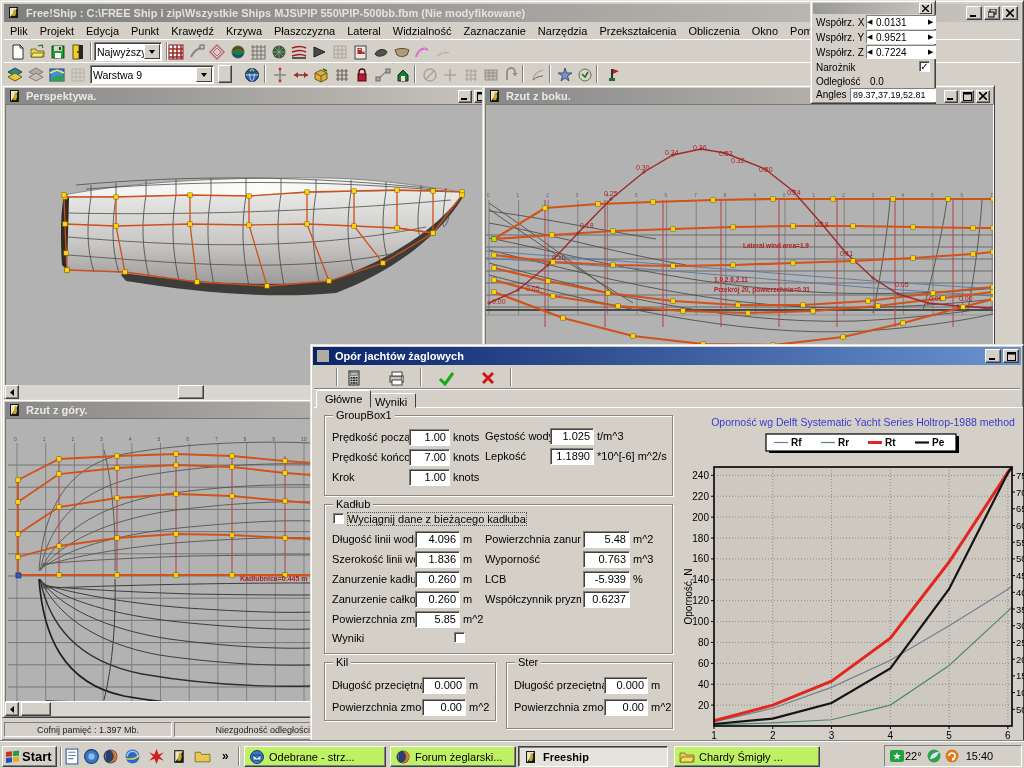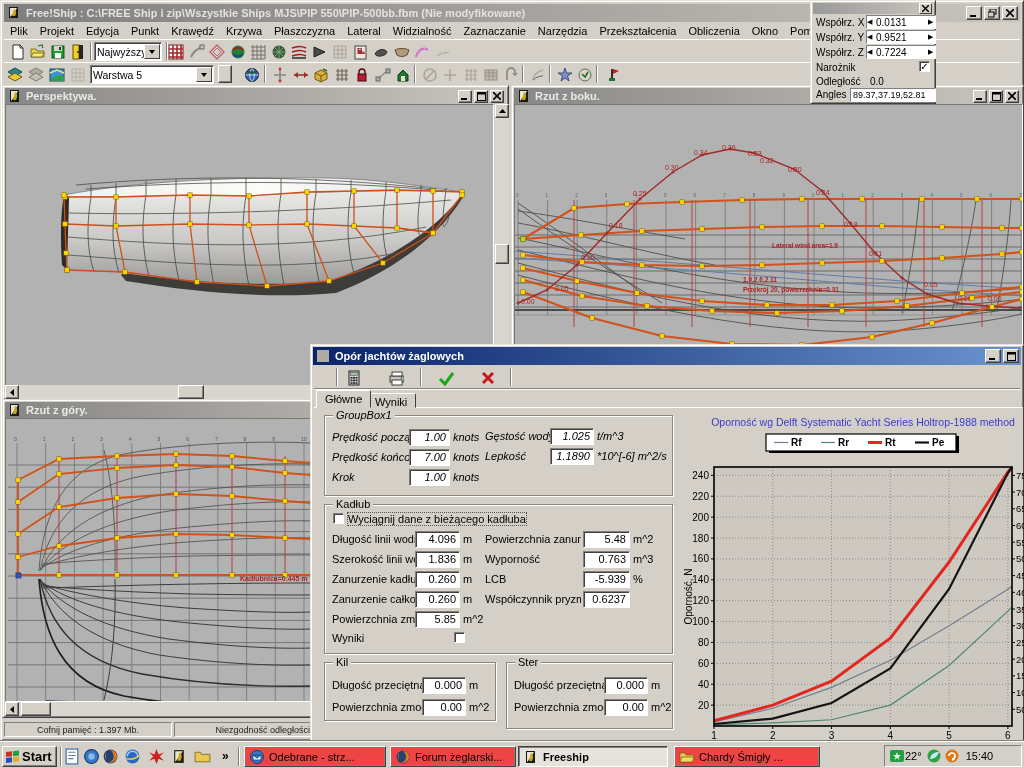--- a/index.html
+++ b/index.html
@@ -72,21 +72,21 @@
   .fld-label { position:absolute; font-size:11px; white-space:nowrap; overflow:hidden; }
   .fld-edit { position:absolute; height:17px; background:#fff; border:1px solid; border-color:#848078 #fff #fff #848078; box-shadow: inset 1px 1px 0 #404040; font-size:11px; text-align:right; padding:1px 3px 0 1px; }
   .fld-unit { position:absolute; font-size:11px; white-space:nowrap; }
   .focusrect { outline:1px dotted #555; }
 
   
   #taskbar { position:absolute; left:0; top:741px; width:1024px; height:27px; background:#d4d0c8; border-top:1px solid #fff; box-shadow:0 -1px 0 #808080; z-index:80; }
   #startbtn { position:absolute; left:2px; top:4px; width:55px; height:21px; background:#d4d0c8; border:1px solid; border-color:#fff #404040 #404040 #fff; box-shadow: inset -1px -1px 0 #808080; display:flex; align-items:center; padding-left:2px; }
   #startbtn .stext { font-weight:bold; font-size:13px; margin-left:2px; }
   .ql-icon { position:absolute; top:6px; width:17px; height:17px; }
-  .taskbtn { position:absolute; top:4px; height:21px; background:#ef4444; border:1px solid; border-color:#fff #404040 #404040 #fff; box-shadow: inset -1px -1px 0 #808080; display:flex; align-items:center; padding:0 4px; overflow:hidden; }
+  .taskbtn { position:absolute; top:4px; height:21px; background:#bef264; border:1px solid; border-color:#fff #404040 #404040 #fff; box-shadow: inset -1px -1px 0 #808080; display:flex; align-items:center; padding:0 4px; overflow:hidden; }
   .taskbtn.pressed { background:#e6e3dc; border-color:#404040 #fff #fff #404040; box-shadow: inset 1px 1px 0 #808080; }
   .taskbtn .tklabel { margin-left:4px; font-size:11px; white-space:nowrap; }
   .taskbtn.pressed .tklabel { font-weight:bold; }
   #tray { position:absolute; right:2px; top:3px; width:138px; height:22px; border:1px solid; border-color:#808080 #fff #fff #808080; display:flex; align-items:center; }
   #tray .time { font-size:11px; margin-left:6px; }
 
   .icon16 { width:16px; height:16px; display:inline-block; }
   .icon16 svg { display:block; }
   text { font-family:"Liberation Sans", sans-serif; }
 </style>
@@ -275,21 +275,21 @@
           <path d="M1,14 C5,8 10,6 15,10 L15,14 Z" fill="#30a050"></path>
           <path d="M1,6 L8,3 L15,6" stroke="#f0e880" fill="none" stroke-width="1.4"></path>
         </svg>
       </div>
       <div class="tb-btn" style="left: 64px;">
         <svg width="16" height="16" viewBox="0 0 16 16">
           <path d="M2,2 H14 M2,6 H14 M2,10 H14 M2,14 H14 M2,2 V14 M6,2 V14 M10,2 V14 M14,2 V14" stroke="#b4b0a6" stroke-width="1"></path>
         </svg>
       </div>
       <div class="combo" style="left: 86px; width: 124px;">
-        <span class="cval">Warstwa 5</span>
+        <span class="cval">Warstwa 9</span>
         <span class="cbtn"></span>
       </div>
       <div class="sb-thumb" style="position: absolute; left: 214px; top: 2px; width: 14px; height: 18px;"></div>
       <div class="tb-btn" style="left: 238px;">
         <svg width="16" height="16" viewBox="0 0 16 16">
           <circle cx="8" cy="8" r="6.5" fill="#3060b0" stroke="#102040"></circle>
           <path d="M8,1.5 C11,4 11,12 8,14.5 C5,12 5,4 8,1.5 M1.5,8 H14.5" stroke="#c8d8f0" stroke-width="1" fill="none"></path>
           <path d="M3,4 C6,6 10,6 13,4" stroke="#206020" stroke-width="2" fill="none"></path>
         </svg>
       </div>
@@ -545,21 +545,21 @@
       </div>
     <div class="sb-thumb" style="left:173px;top:0;width:26px;height:14px;"></div>
     <div class="sb-btn" style="left:476px;top:0;">
         <svg width="4" height="7">
           <path d="M4,3.5 L0,0 L0,7 Z" fill="#000"></path>
         </svg>
       </div>
   </div>
 </div>
 
-<div class="childwin" style="left:511px;top:85px;width:513px;height:262px;">
+<div class="childwin" style="left:482px;top:85px;width:513px;height:262px;">
   <div class="ctitlebar">
     <span class="icon16">
         <svg width="16" height="16" viewBox="0 0 16 16">
           <rect x="3" y="2" width="9" height="12" fill="#1a1a14"></rect>
           <path d="M4,3 L11,3 L8,8 L4,13 Z" fill="#e8e4d0"></path>
           <path d="M8,4 C10,5 11,8 9,12 L6,12 Z" fill="#caa41a"></path>
         </svg>
       </span>
     <span class="ttext">Rzut z boku.</span>
     <span class="tbtns">
@@ -1057,21 +1057,21 @@
         </svg>
       </div>
     <div class="tb-sep" style="left:196px;"></div>
   </div>
   <div class="dlg-tabs">
     <div class="tab active" style="left:2px;">Główne</div>
     <div class="tab inactive" style="left:52px;">Wyniki</div>
   </div>
   <div id="dlg-client">
 
-    <div class="group" style="left:10px;top:7px;width:349px;height:81px;font-style:italic;">
+    <div class="group" style="left:10px;top:7px;width:349px;height:81px;">
       <span class="gtitle">GroupBox1</span>
       <div id="g1-fields">
           <span class="fld-label" style="left: 7px; top: 15px; width: 77px;">Prędkość początkowa</span>
           <span class="fld-edit" style="left: 84px; top: 13px; width: 41px;">1.00</span>
           <span class="fld-unit" style="left: 128px; top: 15px;">knots</span>
           <span class="fld-label" style="left: 7px; top: 35px; width: 77px;">Prędkość końcowa</span>
           <span class="fld-edit" style="left: 84px; top: 33px; width: 41px;">7.00</span>
           <span class="fld-unit" style="left: 128px; top: 35px;">knots</span>
           <span class="fld-label" style="left: 7px; top: 55px; width: 77px;">Krok</span>
           <span class="fld-edit" style="left: 84px; top: 53px; width: 41px;">1.00</span>

